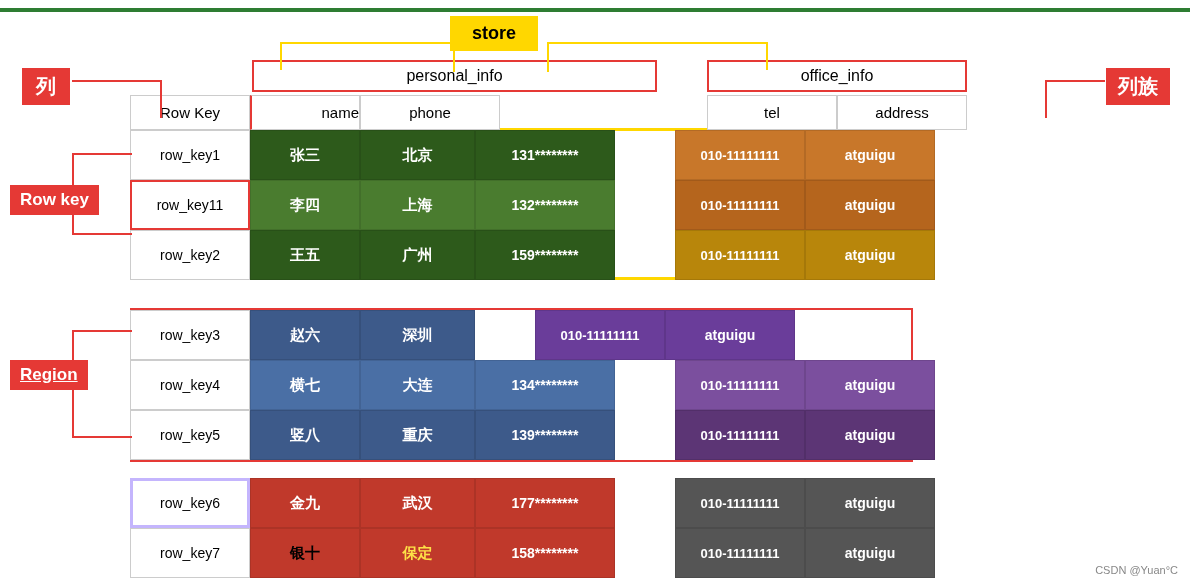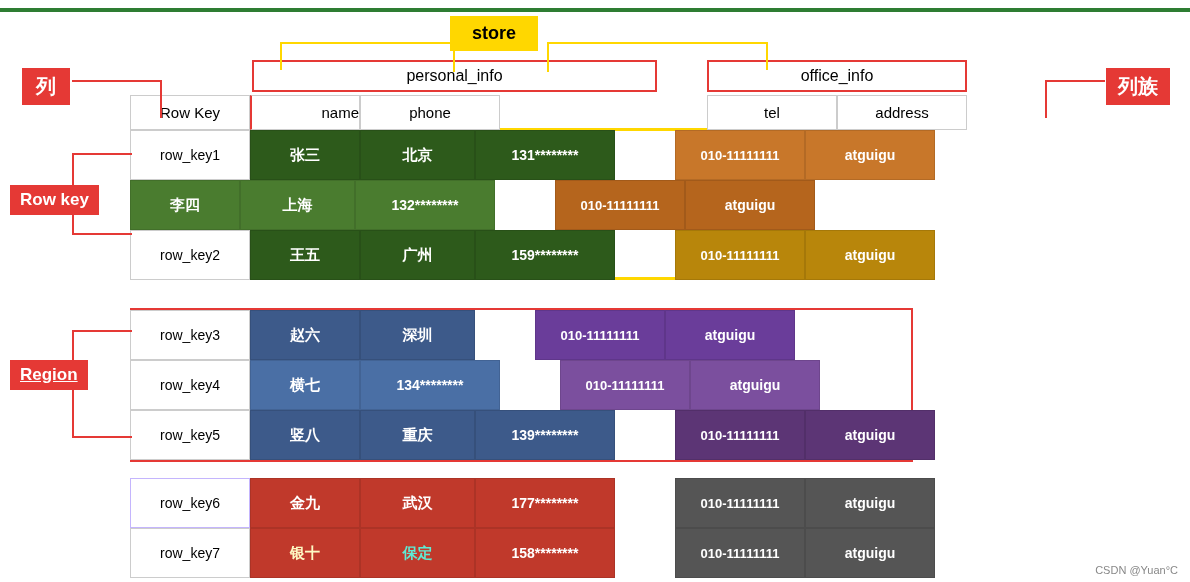--- a/index.html
+++ b/index.html
@@ -93,20 +93,21 @@
     <div style="width:120px; border:1px solid #ccc; background:#fff; text-align:center; display:flex; align-items:center; justify-content:center; font-size:14px;">row_key1</div>
     <div style="width:110px; background:#2d5a1b; display:flex; align-items:center; justify-content:center; font-size:15px; font-weight:bold; color:#fff; border:1px solid rgba(0,0,0,0.1);">张三</div>
     <div style="width:115px; background:#2d5a1b; display:flex; align-items:center; justify-content:center; font-size:15px; font-weight:bold; color:#fff; border:1px solid rgba(0,0,0,0.1);">北京</div>
     <div style="width:140px; background:#2d5a1b; display:flex; align-items:center; justify-content:center; font-size:14px; font-weight:bold; color:#fff; border:1px solid rgba(0,0,0,0.1);">131********</div>
     <div style="width:60px; background:transparent;"></div>
     <div style="width:130px; background:#c8772a; display:flex; align-items:center; justify-content:center; font-size:13px; font-weight:bold; color:#fff; border:1px solid rgba(0,0,0,0.1);">010-11111111</div>
     <div style="width:130px; background:#c8772a; display:flex; align-items:center; justify-content:center; font-size:14px; font-weight:bold; color:#fff; border:1px solid rgba(0,0,0,0.1);">atguigu</div>
   </div>
 
   <div style="position:absolute; top:180px; left:130px; display:flex; height:50px; align-items:stretch; z-index:3;">
+    <div style="width:120px; border:2px solid #e53935; background:#fff; text-align:center; display:flex; align-items:center; justify-content:center; font-size:14px;">row_key11</div>
     <div style="width:110px; background:#4a7c2f; display:flex; align-items:center; justify-content:center; font-size:15px; font-weight:bold; color:#fff; border:1px solid rgba(0,0,0,0.1);">李四</div>
     <div style="width:115px; background:#4a7c2f; display:flex; align-items:center; justify-content:center; font-size:15px; font-weight:bold; color:#fff; border:1px solid rgba(0,0,0,0.1);">上海</div>
     <div style="width:140px; background:#4a7c2f; display:flex; align-items:center; justify-content:center; font-size:14px; font-weight:bold; color:#fff; border:1px solid rgba(0,0,0,0.1);">132********</div>
     <div style="width:60px; background:transparent;"></div>
     <div style="width:130px; background:#b5651d; display:flex; align-items:center; justify-content:center; font-size:13px; font-weight:bold; color:#fff; border:1px solid rgba(0,0,0,0.1);">010-11111111</div>
     <div style="width:130px; background:#b5651d; display:flex; align-items:center; justify-content:center; font-size:14px; font-weight:bold; color:#fff; border:1px solid rgba(0,0,0,0.1);">atguigu</div>
   </div>
 
   <div style="position:absolute; top:230px; left:130px; display:flex; height:50px; align-items:stretch; z-index:3;">
     <div style="width:120px; border:1px solid #ccc; background:#fff; text-align:center; display:flex; align-items:center; justify-content:center; font-size:14px;">row_key2</div>
@@ -123,50 +124,51 @@
     <div style="width:110px; background:#3d5a8a; display:flex; align-items:center; justify-content:center; font-size:15px; font-weight:bold; color:#fff; border:1px solid rgba(0,0,0,0.1);">赵六</div>
     <div style="width:115px; background:#3d5a8a; display:flex; align-items:center; justify-content:center; font-size:15px; font-weight:bold; color:#fff; border:1px solid rgba(0,0,0,0.1);">深圳</div>
     <div style="width:60px; background:transparent;"></div>
     <div style="width:130px; background:#6a3d9a; display:flex; align-items:center; justify-content:center; font-size:13px; font-weight:bold; color:#fff; border:1px solid rgba(0,0,0,0.1);">010-11111111</div>
     <div style="width:130px; background:#6a3d9a; display:flex; align-items:center; justify-content:center; font-size:14px; font-weight:bold; color:#fff; border:1px solid rgba(0,0,0,0.1);">atguigu</div>
   </div>
 
   <div style="position:absolute; top:360px; left:130px; display:flex; height:50px; align-items:stretch; z-index:3;">
     <div style="width:120px; border:1px solid #ccc; background:#fff; text-align:center; display:flex; align-items:center; justify-content:center; font-size:14px;">row_key4</div>
     <div style="width:110px; background:#4a6fa5; display:flex; align-items:center; justify-content:center; font-size:15px; font-weight:bold; color:#fff; border:1px solid rgba(0,0,0,0.1);">横七</div>
+    <div style="width:115px; background:#4a6fa5; display:flex; align-items:center; justify-content:center; font-size:15px; font-weight:bold; color:#fff; border:1px solid rgba(0,0,0,0.1);">大连</div>
     <div style="width:140px; background:#4a6fa5; display:flex; align-items:center; justify-content:center; font-size:14px; font-weight:bold; color:#fff; border:1px solid rgba(0,0,0,0.1);">134********</div>
     <div style="width:60px; background:transparent;"></div>
     <div style="width:130px; background:#7b4f9e; display:flex; align-items:center; justify-content:center; font-size:13px; font-weight:bold; color:#fff; border:1px solid rgba(0,0,0,0.1);">010-11111111</div>
     <div style="width:130px; background:#7b4f9e; display:flex; align-items:center; justify-content:center; font-size:14px; font-weight:bold; color:#fff; border:1px solid rgba(0,0,0,0.1);">atguigu</div>
   </div>
 
   <div style="position:absolute; top:410px; left:130px; display:flex; height:50px; align-items:stretch; z-index:3;">
     <div style="width:120px; border:1px solid #ccc; background:#fff; text-align:center; display:flex; align-items:center; justify-content:center; font-size:14px;">row_key5</div>
     <div style="width:110px; background:#3d5a8a; display:flex; align-items:center; justify-content:center; font-size:15px; font-weight:bold; color:#fff; border:1px solid rgba(0,0,0,0.1);">竖八</div>
     <div style="width:115px; background:#3d5a8a; display:flex; align-items:center; justify-content:center; font-size:15px; font-weight:bold; color:#fff; border:1px solid rgba(0,0,0,0.1);">重庆</div>
     <div style="width:140px; background:#3d5a8a; display:flex; align-items:center; justify-content:center; font-size:14px; font-weight:bold; color:#fff; border:1px solid rgba(0,0,0,0.1);">139********</div>
     <div style="width:60px; background:transparent;"></div>
     <div style="width:130px; background:#5c3575; display:flex; align-items:center; justify-content:center; font-size:13px; font-weight:bold; color:#fff; border:1px solid rgba(0,0,0,0.1);">010-11111111</div>
     <div style="width:130px; background:#5c3575; display:flex; align-items:center; justify-content:center; font-size:14px; font-weight:bold; color:#fff; border:1px solid rgba(0,0,0,0.1);">atguigu</div>
   </div>
 
   <div style="position:absolute; top:478px; left:130px; display:flex; height:50px; align-items:stretch; z-index:3;">
-    <div style="width:120px; border:1px solid #c4b5fd; background:#fff; text-align:center; display:flex; align-items:center; justify-content:center; font-size:14px;">row_key6</div>
+    <div style="width:120px; border:3px solid #c4b5fd; background:#fff; text-align:center; display:flex; align-items:center; justify-content:center; font-size:14px;">row_key6</div>
     <div style="width:110px; background:#c0392b; display:flex; align-items:center; justify-content:center; font-size:15px; font-weight:bold; color:#fff; border:1px solid rgba(0,0,0,0.1);">金九</div>
     <div style="width:115px; background:#c0392b; display:flex; align-items:center; justify-content:center; font-size:15px; font-weight:bold; color:#fff; border:1px solid rgba(0,0,0,0.1);">武汉</div>
     <div style="width:140px; background:#c0392b; display:flex; align-items:center; justify-content:center; font-size:14px; font-weight:bold; color:#fff; border:1px solid rgba(0,0,0,0.1);">177********</div>
     <div style="width:60px; background:transparent;"></div>
     <div style="width:130px; background:#555555; display:flex; align-items:center; justify-content:center; font-size:13px; font-weight:bold; color:#fff; border:1px solid rgba(0,0,0,0.1);">010-11111111</div>
     <div style="width:130px; background:#555555; display:flex; align-items:center; justify-content:center; font-size:14px; font-weight:bold; color:#fff; border:1px solid rgba(0,0,0,0.1);">atguigu</div>
   </div>
 
   <div style="position:absolute; top:528px; left:130px; display:flex; height:50px; align-items:stretch; z-index:3;">
     <div style="width:120px; border:1px solid #ccc; background:#fff; text-align:center; display:flex; align-items:center; justify-content:center; font-size:14px;">row_key7</div>
-    <div style="width:110px; background:#c0392b; display:flex; align-items:center; justify-content:center; font-size:15px; font-weight:bold; color:#fef9c3; border:1px solid rgba(0,0,0,0.1);">银十</div>
-    <div style="width:115px; background:#c0392b; display:flex; align-items:center; justify-content:center; font-size:15px; font-weight:bold; color:#5eead4; border:1px solid rgba(0,0,0,0.1);">保定</div>
+    <div style="width:110px; background:#c0392b; display:flex; align-items:center; justify-content:center; font-size:15px; font-weight:bold; color:#000000; border:1px solid rgba(0,0,0,0.1);">银十</div>
+    <div style="width:115px; background:#c0392b; display:flex; align-items:center; justify-content:center; font-size:15px; font-weight:bold; color:#fde047; border:1px solid rgba(0,0,0,0.1);">保定</div>
     <div style="width:140px; background:#c0392b; display:flex; align-items:center; justify-content:center; font-size:14px; font-weight:bold; color:#fff; border:1px solid rgba(0,0,0,0.1);">158********</div>
     <div style="width:60px; background:transparent;"></div>
     <div style="width:130px; background:#555555; display:flex; align-items:center; justify-content:center; font-size:13px; font-weight:bold; color:#fff; border:1px solid rgba(0,0,0,0.1);">010-11111111</div>
     <div style="width:130px; background:#555555; display:flex; align-items:center; justify-content:center; font-size:14px; font-weight:bold; color:#fff; border:1px solid rgba(0,0,0,0.1);">atguigu</div>
   </div>
 
   <div style="position:absolute; bottom:6px; right:12px; font-size:11px; color:#888;">CSDN @Yuan°C</div>
 
 </div>
 

